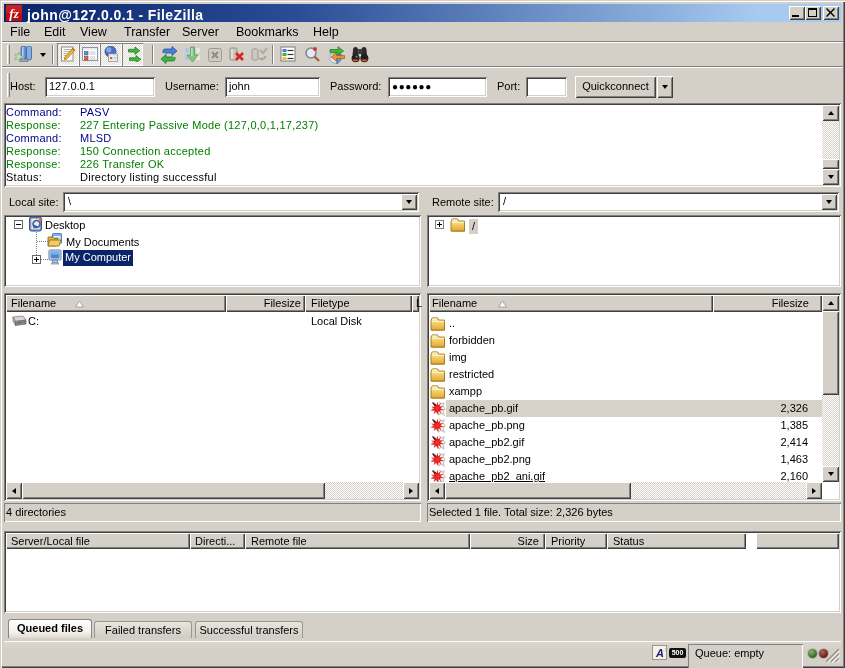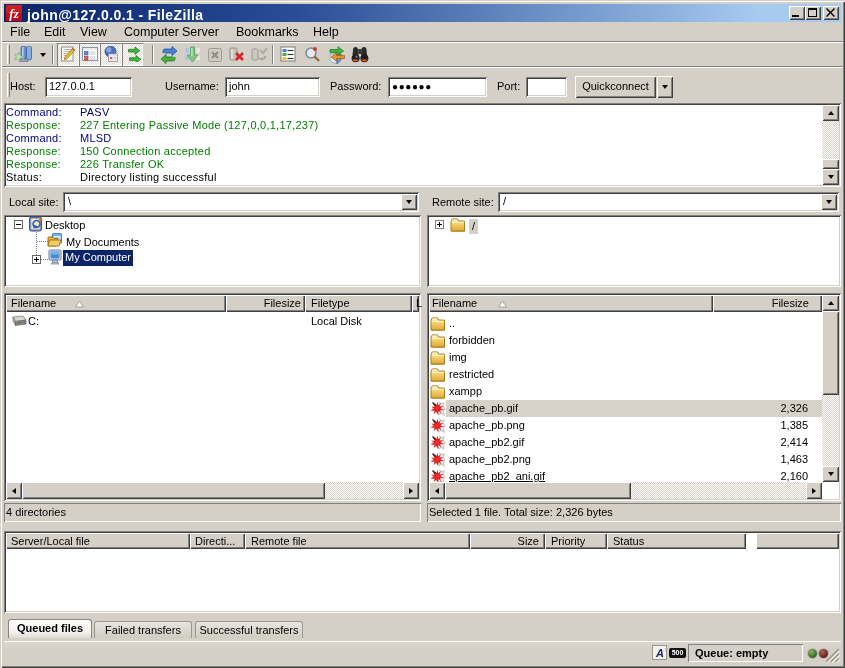--- a/index.html
+++ b/index.html
@@ -45,21 +45,21 @@
   <div class="abs btn" style="left:819px;top:2px;width:16px;height:14px;">
    <svg class="abs" style="left:3px;top:2px" width="9" height="9" viewBox="0 0 9 9">
           <path d="M1 0 L4.5 3.5 L8 0 L9 1 L5.5 4.5 L9 8 L8 9 L4.5 5.5 L1 9 L0 8 L3.5 4.5 L0 1 Z" fill="#000"></path>
         </svg>
   </div>
 </div>
 <div class="abs" style="left:4px;top:22px;width:837px;height:19px;font-size:12.5px;">
   <span class="abs" style="left:6px;top:3px">File</span>
   <span class="abs" style="left:40px;top:3px">Edit</span>
   <span class="abs" style="left:76px;top:3px">View</span>
-  <span class="abs" style="left:120px;top:3px">Computer</span>
+  <span class="abs" style="left:120px;top:3px">Transfer</span>
   <span class="abs" style="left:178px;top:3px">Server</span>
   <span class="abs" style="left:232px;top:3px">Bookmarks</span>
   <span class="abs" style="left:309px;top:3px">Help</span>
 </div>
 <div class="abs groove" style="left:2px;top:41px;width:841px;"></div>
 <div class="abs" style="left:4px;top:43px;width:837px;height:24px;">
   <div class="abs vgrip" style="left:3px;top:2px;height:19px;"></div>
   <svg class="abs" style="left:10px;top:3px" width="18" height="17" viewBox="0 0 18 17">
     <rect x="7" y="0" width="5" height="14" rx="2" fill="#6b96d6" stroke="#3a5f9e" stroke-width="0.8"></rect>
     <rect x="12.5" y="0" width="5" height="14" rx="2" fill="#87aee2" stroke="#3a5f9e" stroke-width="0.8"></rect>
@@ -160,21 +160,21 @@
     <circle cx="13.4" cy="12.2" r="4" fill="#1e1e1e"></circle>
     <circle cx="5.6" cy="10.8" r="1.2" fill="#6a6a6a"></circle>
     <path d="M1.2 13.5 a3.6 3.6 0 0 0 6.5 0 Z" fill="#e85a1a"></path>
     <path d="M10.2 13.5 a3.6 3.6 0 0 0 6.5 0 Z" fill="#e85a1a"></path>
   </svg>
 </div>
 <div class="abs groove" style="left:2px;top:66px;width:841px;"></div>
 <div class="abs" style="left:4px;top:68px;width:837px;height:33px;">
   <div class="abs vgrip" style="left:3px;top:5px;height:24px;"></div>
   <span class="abs" style="left:6px;top:12px">Host:</span>
-  <div class="abs sunk" style="left:41px;top:9px;width:87px;height:20px;padding-left:45px;">
+  <div class="abs sunk" style="left:41px;top:9px;width:110px;height:20px;padding-left:45px;">
         <span class="abs" style="left:4px;top:3px">127.0.0.1</span>
       </div>
   <span class="abs" style="left:161px;top:12px">Username:</span>
   <div class="abs sunk" style="left:221px;top:9px;width:95px;height:20px;">
         <span class="abs" style="left:4px;top:3px">john</span>
       </div>
   <span class="abs" style="left:326px;top:12px">Password:</span>
   <div class="abs sunk" style="left:384px;top:9px;width:99px;height:20px;">
         <span class="abs" style="left:4px;top:4px;font-size:10px;letter-spacing:0.6px;">●●●●●●</span>
       </div>
@@ -425,21 +425,21 @@
   <div class="abs" style="left:4px;top:2px;width:84px;height:19px;background:linear-gradient(#ffffff,#f2f0ec 70%,#dedad2);border:1px solid #8a867e;border-bottom:none;border-radius:3px 3px 0 0;font-weight:bold;text-align:center;line-height:17px;">Queued files</div>
   <div class="abs" style="left:90px;top:4px;width:98px;height:17px;background:linear-gradient(#e8e5df,#cfccc4);border:1px solid #9a968e;border-bottom:none;border-radius:3px 3px 0 0;text-align:center;line-height:16px;">Failed transfers</div>
   <div class="abs" style="left:191px;top:4px;width:108px;height:17px;background:linear-gradient(#e8e5df,#cfccc4);border:1px solid #9a968e;border-bottom:none;border-radius:3px 3px 0 0;text-align:center;line-height:16px;">Successful transfers</div>
 </div>
 <div class="abs" style="left:4px;top:641px;width:837px;height:23px;box-shadow:inset 0 1px 0 #fafaf8;background:linear-gradient(#dcd8d0,#d4d0c8 40%);">
   <div class="abs" style="left:648px;top:4px;width:15px;height:15px;background:#f4f2ee;border:1px solid #9a968e;">
         <span class="abs" style="left:3px;top:1px;font-weight:bold;font-style:italic;color:#1a1a66;">A</span>
         <span class="abs" style="left:10px;top:0px;font-size:6px;color:#555;">.:</span>
       </div>
   <div class="abs" style="left:665px;top:7px;width:17px;height:10px;background:#111;border-radius:2px;color:#fff;font-size:7px;font-weight:bold;text-align:center;line-height:10px;letter-spacing:0;">500</div>
-  <div class="abs sunkthin" style="left:684px;top:3px;width:115px;height:18px;background:#d4d0c8;font-weight:bold;">
+  <div class="abs sunkthin" style="left:684px;top:3px;width:115px;height:25px;background:#d4d0c8;">
         <span class="abs" style="left:7px;top:3px;">Queue: empty</span>
       </div>
   <div class="abs" style="left:804px;top:8px;width:9px;height:9px;border-radius:50%;background:radial-gradient(circle at 38% 32%,#8ab46a,#3a6a2c 65%,#1e4a16);box-shadow:0 0 0 1px #bab6ae;"></div>
   <div class="abs" style="left:815px;top:8px;width:9px;height:9px;border-radius:50%;background:radial-gradient(circle at 38% 32%,#a86a62,#6a1f1a 65%,#47100c);box-shadow:0 0 0 1px #bab6ae;"></div>
   <svg class="abs" style="left:821px;top:7px" width="15" height="15" viewBox="0 0 13 13">
     <path d="M12 1 L1 12 M12 5 L5 12 M12 9 L9 12" stroke="#9a968e" stroke-width="1.4"></path>
     <path d="M13 2 L2 13 M13 6 L6 13 M13 10 L10 13" stroke="#f5f3ef" stroke-width="1"></path>
   </svg>
 </div>
 </div>

